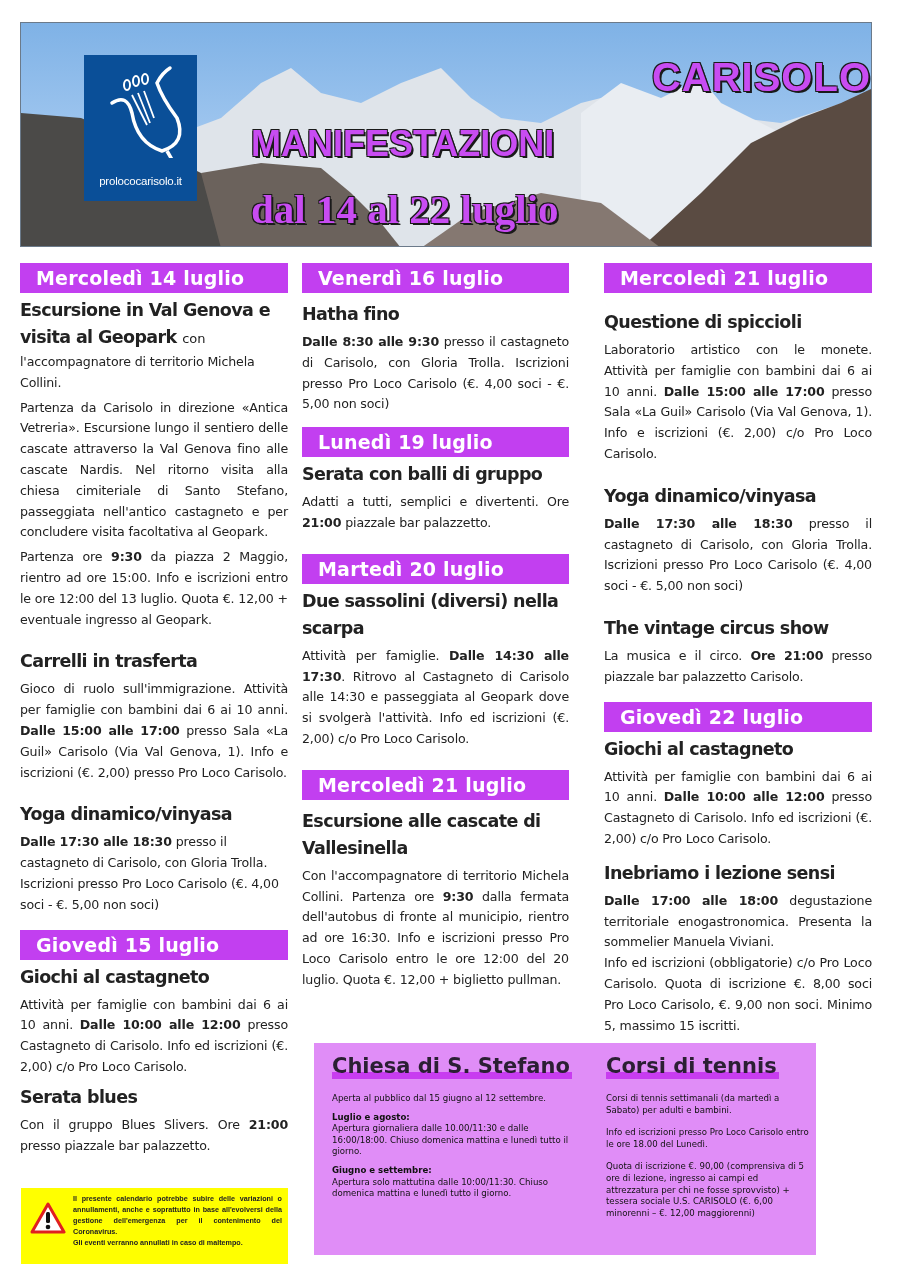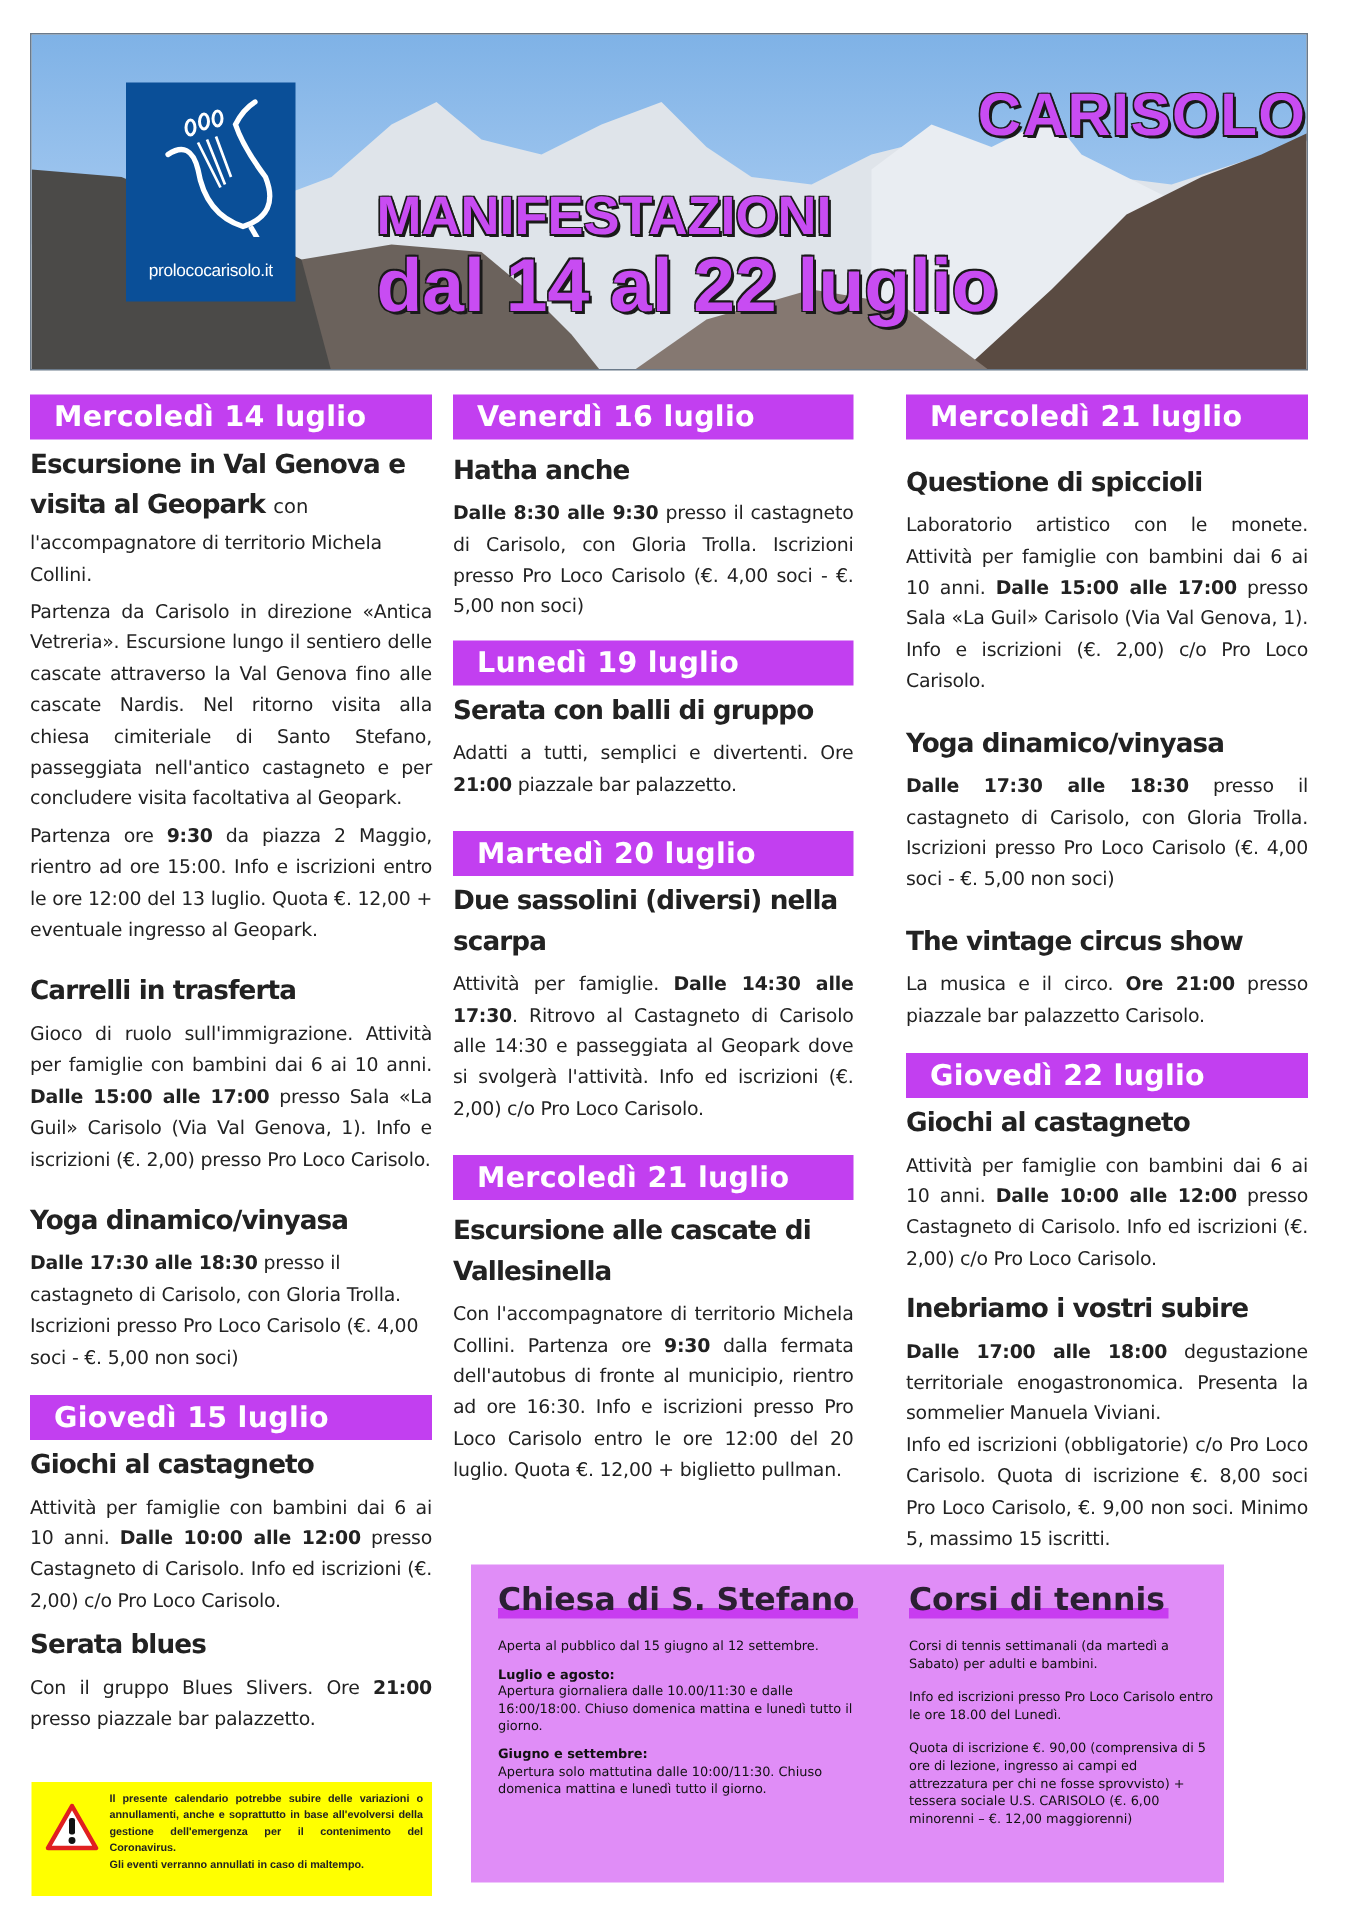--- a/index.html
+++ b/index.html
@@ -23,21 +23,21 @@
     color: #fff; font-family: "Liberation Sans", sans-serif; font-size: 11.5px; letter-spacing: -0.2px;
   }
   .title {
     position: absolute; left: 200px; right: 0; text-align: right;
     font-family: "Liberation Sans", sans-serif; font-weight: bold; color: #c84cf2;
     text-shadow: 2px 2px 0 #1a1a1a, -1px -1px 0 #1a1a1a, 1px -1px 0 #1a1a1a, -1px 1px 0 #1a1a1a;
     white-space: nowrap;
   }
   .t1 { top: 32px; font-size: 40px; left: 100px; letter-spacing: 1px; }
   .t2 { top: 100px; font-size: 36px; left: 230px; right: auto; }
-  .t3 { top: 138px; font-size: 50px; left: 230px; right: auto; }
+  .t3 { top: 162px; font-size: 41px; left: 230px; right: auto; font-family: Liberation Serif, serif; }
 
   
   .col { position: absolute; top: 263px; }
   .c1 { left: 20px; width: 268px; }
   .c2 { left: 302px; width: 267px; }
   .c3 { left: 604px; width: 268px; }
 
   .day {
     background: #c23ff0; color: #fff; height: 30px;
     font-family: "DejaVu Sans", sans-serif; font-weight: bold; font-size: 19px;
@@ -133,21 +133,21 @@
   <div class="gap"></div>
   <div class="day">Giovedì 15 luglio</div>
   <div class="ev-title">Giochi al castagneto</div>
   <div class="ev-body">Attività per famiglie con bambini dai 6 ai 10 anni. <b>Dalle 10:00 alle 12:00</b> presso Castagneto di Carisolo. Info ed iscrizioni (€. 2,00) c/o Pro Loco Carisolo.</div>
   <div class="ev-title" style="margin-top:6px">Serata blues</div>
   <div class="ev-body">Con il gruppo Blues Slivers. Ore <b>21:00</b> presso piazzale bar palazzetto.</div>
 </div>
 
 <div class="col c2">
   <div class="day">Venerdì 16 luglio</div>
-  <div class="ev-title" style="margin-top:8px">Hatha anche</div>
+  <div class="ev-title" style="margin-top:8px">Hatha fino</div>
   <div class="ev-body"><b>Dalle 8:30 alle 9:30</b> presso il castagneto di Carisolo, con Gloria Trolla. Iscrizioni presso Pro Loco Carisolo (€. 4,00 soci - €. 5,00 non soci)</div>
   <div style="height:12px"></div>
   <div class="day">Lunedì 19 luglio</div>
   <div class="ev-title">Serata con balli di gruppo</div>
   <div class="ev-body">Adatti a tutti, semplici e divertenti. Ore <b>21:00</b> piazzale bar palazzetto.</div>
   <div style="height:20px"></div>
   <div class="day">Martedì 20 luglio</div>
   <div class="ev-title">Due sassolini (diversi) nella scarpa</div>
   <div class="ev-body">Attività per famiglie. <b>Dalle 14:30 alle 17:30</b>. Ritrovo al Castagneto di Carisolo alle 14:30 e passeggiata al Geopark dove si svolgerà l'attività. Info ed iscrizioni (€. 2,00) c/o Pro Loco Carisolo.</div>
   <div style="height:20px"></div>
@@ -164,21 +164,21 @@
   <div class="ev-title">Yoga dinamico/vinyasa</div>
   <div class="ev-body"><b>Dalle 17:30 alle 18:30</b> presso il castagneto di Carisolo, con Gloria Trolla. Iscrizioni presso Pro Loco Carisolo (€. 4,00 soci - €. 5,00 non soci)</div>
   <div class="gap"></div>
   <div class="ev-title">The vintage circus show</div>
   <div class="ev-body">La musica e il circo. <b>Ore 21:00</b> presso piazzale bar palazzetto Carisolo.</div>
   <div class="gap"></div>
   <div class="day">Giovedì 22 luglio</div>
   <div class="ev-title">Giochi al castagneto</div>
   <div class="ev-body">Attività per famiglie con bambini dai 6 ai 10 anni. <b>Dalle 10:00 alle 12:00</b> presso Castagneto di Carisolo. Info ed iscrizioni (€. 2,00) c/o Pro Loco Carisolo.</div>
   <div style="height:6px"></div>
-  <div class="ev-title">Inebriamo i vostri subire</div>
+  <div class="ev-title">Inebriamo i lezione sensi</div>
   <div class="ev-body"><b>Dalle 17:00 alle 18:00</b> degustazione territoriale enogastronomica. Presenta la sommelier Manuela Viviani.</div>
   <div class="ev-body" style="margin-top:0">Info ed iscrizioni (obbligatorie) c/o Pro Loco Carisolo. Quota di iscrizione €. 8,00 soci Pro Loco Carisolo, €. 9,00 non soci. Minimo 5, massimo 15 iscritti.</div>
 </div>
 
 <div class="warning">
   <svg width="36" height="32" viewBox="0 0 36 32">
     <polygon points="18,2 34,30 2,30" fill="#fff" stroke="#e02020" stroke-width="3" stroke-linejoin="round"></polygon>
     <rect x="16" y="10" width="4" height="11" rx="1.5" fill="#111"></rect>
     <circle cx="18" cy="25" r="2.3" fill="#111"></circle>
   </svg>

